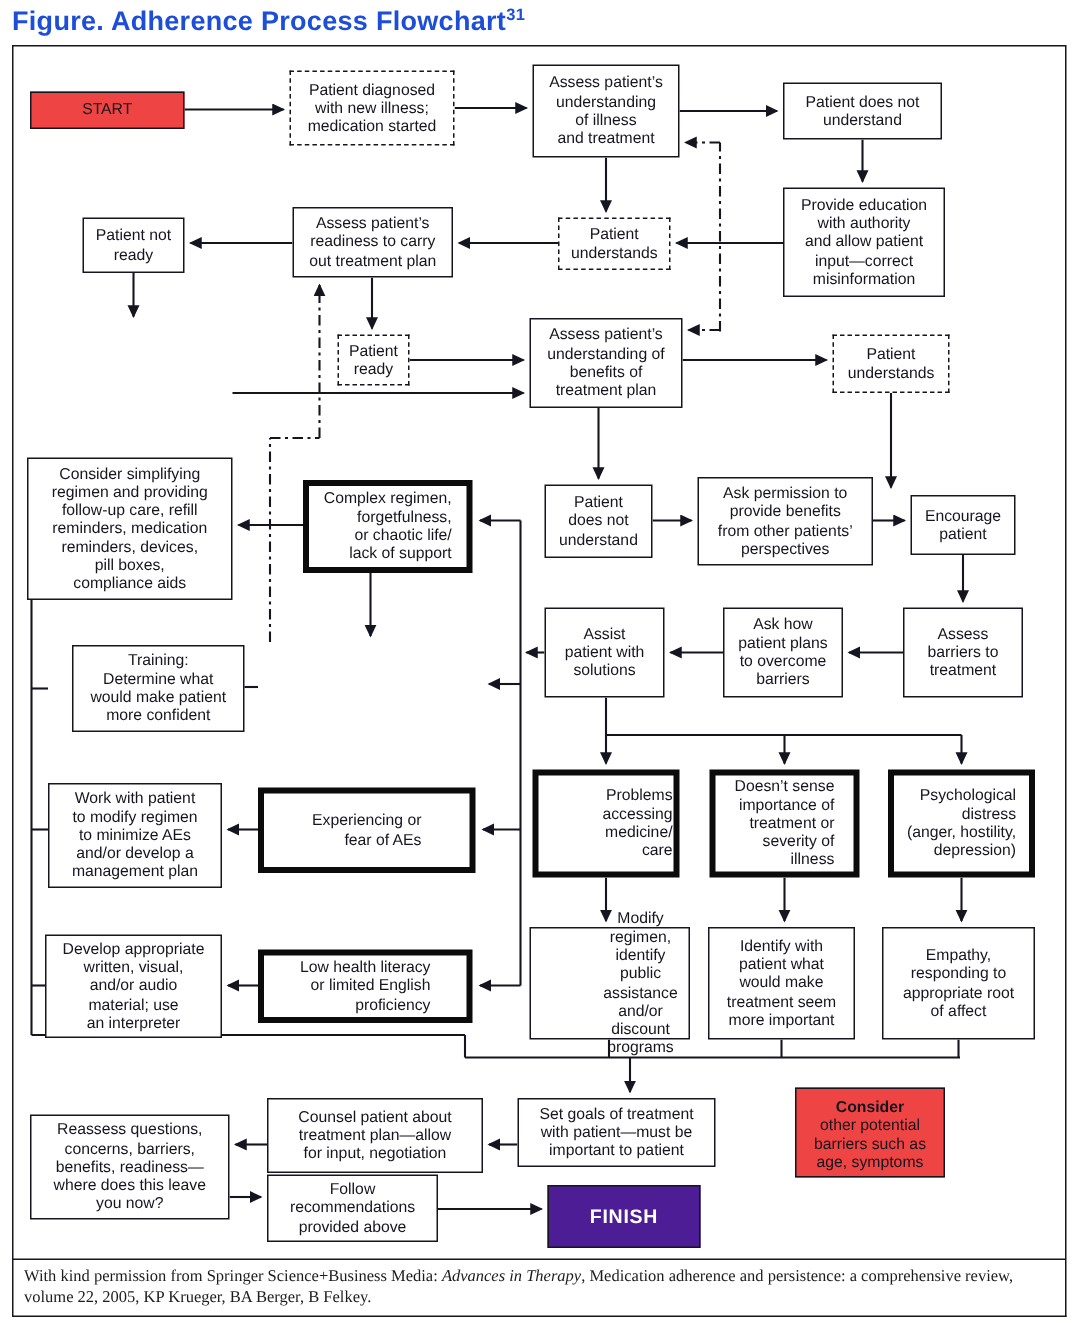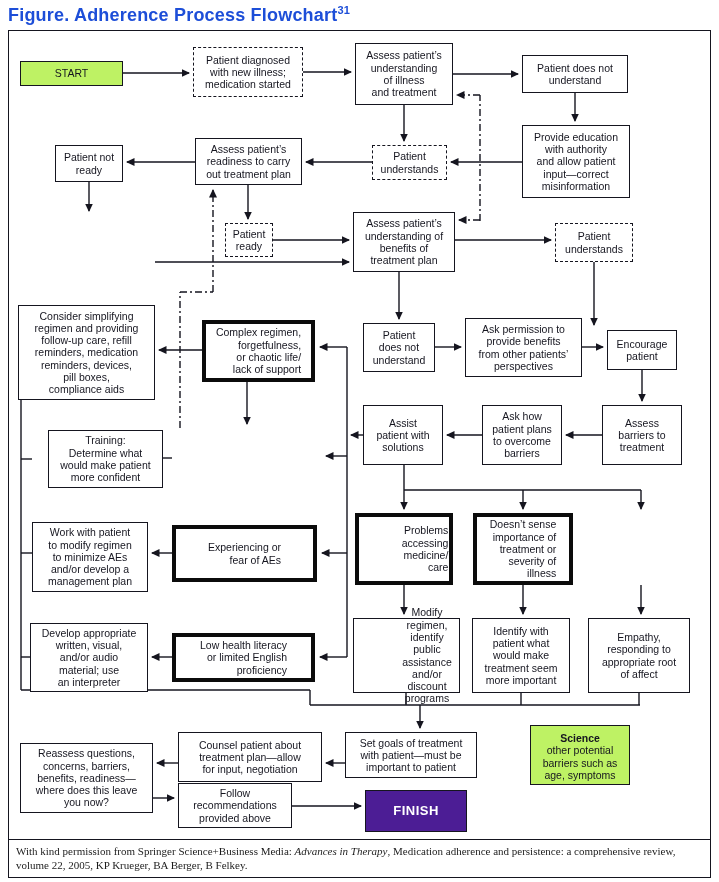--- a/index.html
+++ b/index.html
@@ -14,21 +14,21 @@
          border:1.4px solid #15151f;border-top:none;box-sizing:border-box;
          font-family:"Liberation Serif",serif;font-size:11px;line-height:1.3;
          padding:4px 7px;color:#1c1c1c;}
   svg.wires{position:absolute;left:0;top:0;width:719px;height:882px;}
   .bx{position:absolute;box-sizing:border-box;border:1.4px solid #15151f;
       background:#ffffff;display:flex;align-items:center;justify-content:center;
       text-align:center;font-size:10.5px;line-height:1.17;white-space:pre-line;
       padding:1px 2px;}
   .bx.dashed{border:1.4px dashed #15151f;}
   .bx.thick{border:4px solid #0b0b0b;text-align:right;}
-  .bx.gray{background:#bef264;}
+  .bx.gray{background:#ef4444;}
   .bx.black{background:#4c1d95;color:#ffffff;font-weight:bold;font-size:13px;
       letter-spacing:.5px;}
   .bx .bold-line{font-weight:bold;display:block;white-space:pre-line;}
 </style>
 </head>
 <body>
 
 <div id="page">
 
   <div id="title"><span>Figure. Adherence Process Flowchart</span><sup>31</sup></div>
@@ -188,20 +188,24 @@
 fear of AEs</div>
   <div class="bx thick" style="left:355px;top:513px;width:98px;height:72px;padding-left:44px;">Problems
 accessing
 medicine/
 care</div>
   <div class="bx thick" style="left:473px;top:513px;width:100px;height:72px;">Doesn’t sense
 importance of
 treatment or
 severity of
 illness</div>
+  <div class="bx thick" style="left:592px;top:513px;width:98px;height:72px;">Psychological
+distress
+(anger, hostility,
+depression)</div>
   <div class="bx" style="left:30px;top:623px;width:118px;height:69px;">Develop appropriate
 written, visual,
 and/or audio
 material; use
 an interpreter</div>
   <div class="bx thick" style="left:172px;top:633px;width:143px;height:49px;">Low health literacy
 or limited English
 proficiency</div>
   <div class="bx" style="left:353px;top:618px;width:107px;height:75px;padding-left:43px;">Modify regimen,
 identify public
@@ -224,19 +228,19 @@
 you now?</div>
   <div class="bx" style="left:178px;top:732px;width:144px;height:50px;">Counsel patient about
 treatment plan—allow
 for input, negotiation</div>
   <div class="bx" style="left:178px;top:783px;width:114px;height:45px;">Follow
 recommendations
 provided above</div>
   <div class="bx" style="left:345px;top:732px;width:132px;height:46px;">Set goals of treatment
 with patient—must be
 important to patient</div>
-  <div class="bx gray" style="left:530px;top:725px;width:100px;height:60px;display:block;padding-top:6px;"><span class="bold-line">Science</span><span>other potential
+  <div class="bx gray" style="left:530px;top:725px;width:100px;height:60px;display:block;padding-top:6px;"><span class="bold-line">Consider</span><span>other potential
 barriers such as
 age, symptoms</span></div>
   <div class="bx black" style="left:365px;top:790px;width:102px;height:42px;">FINISH</div>
 
   <div id="footer-box"><span>With kind permission from Springer Science+Business Media:  </span><i>Advances in Therapy</i><span>, Medication adherence and persistence: a comprehensive review, volume 22, 2005, KP Krueger, BA Berger, B Felkey.</span></div>
 </div>
 
 </body></html>

